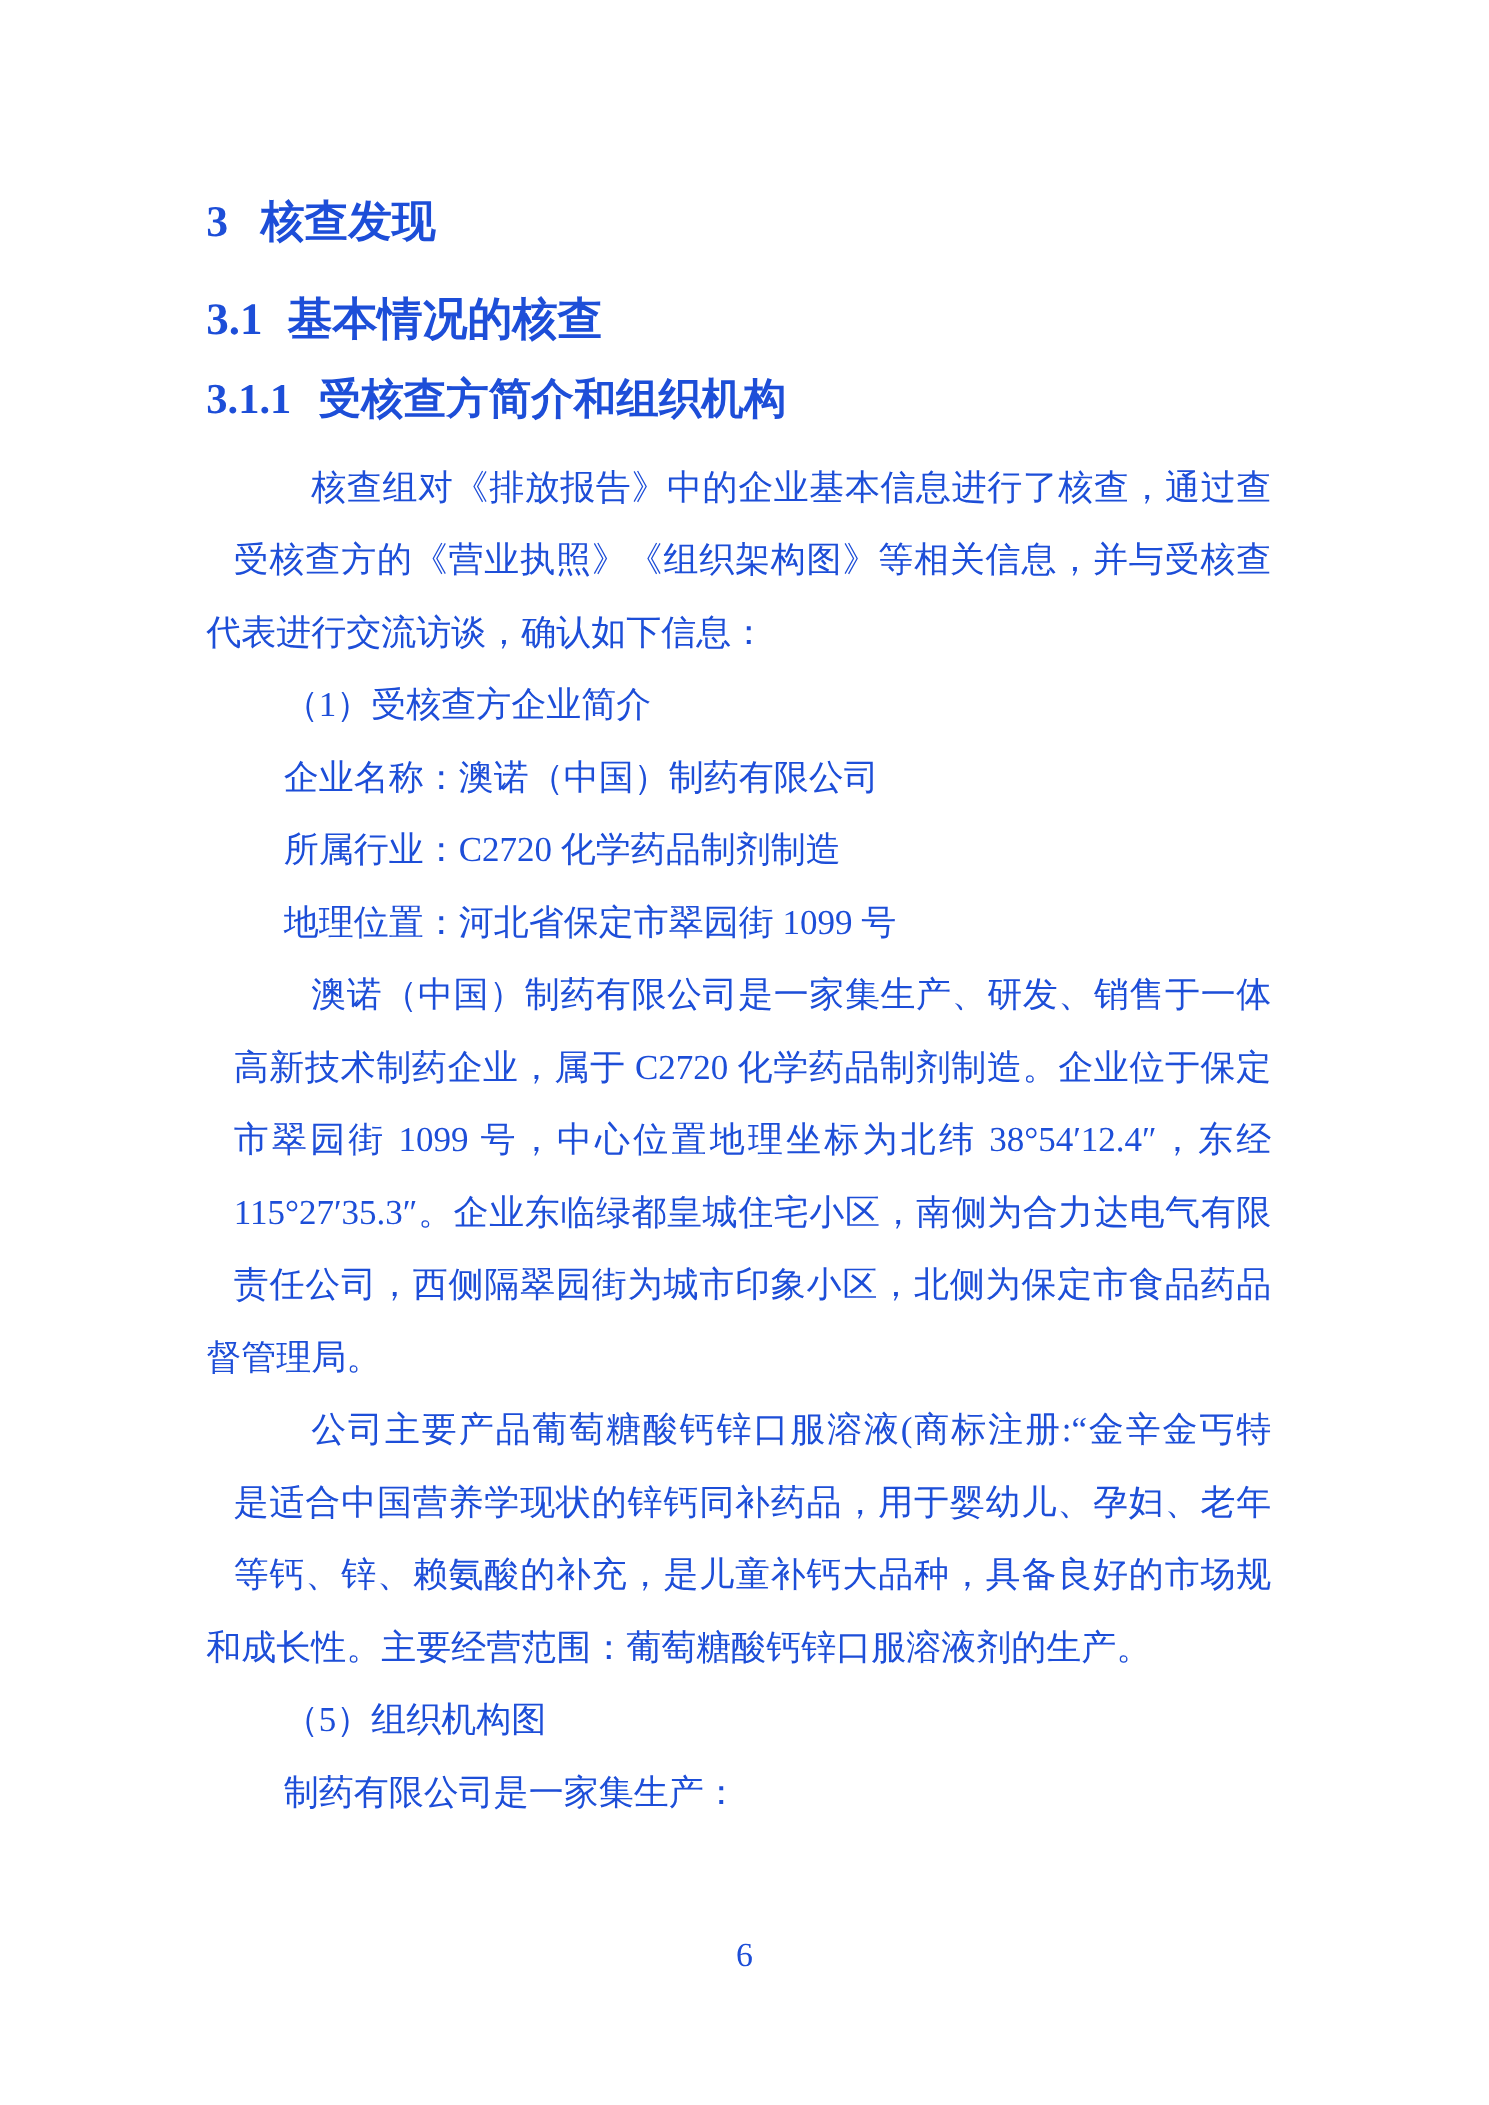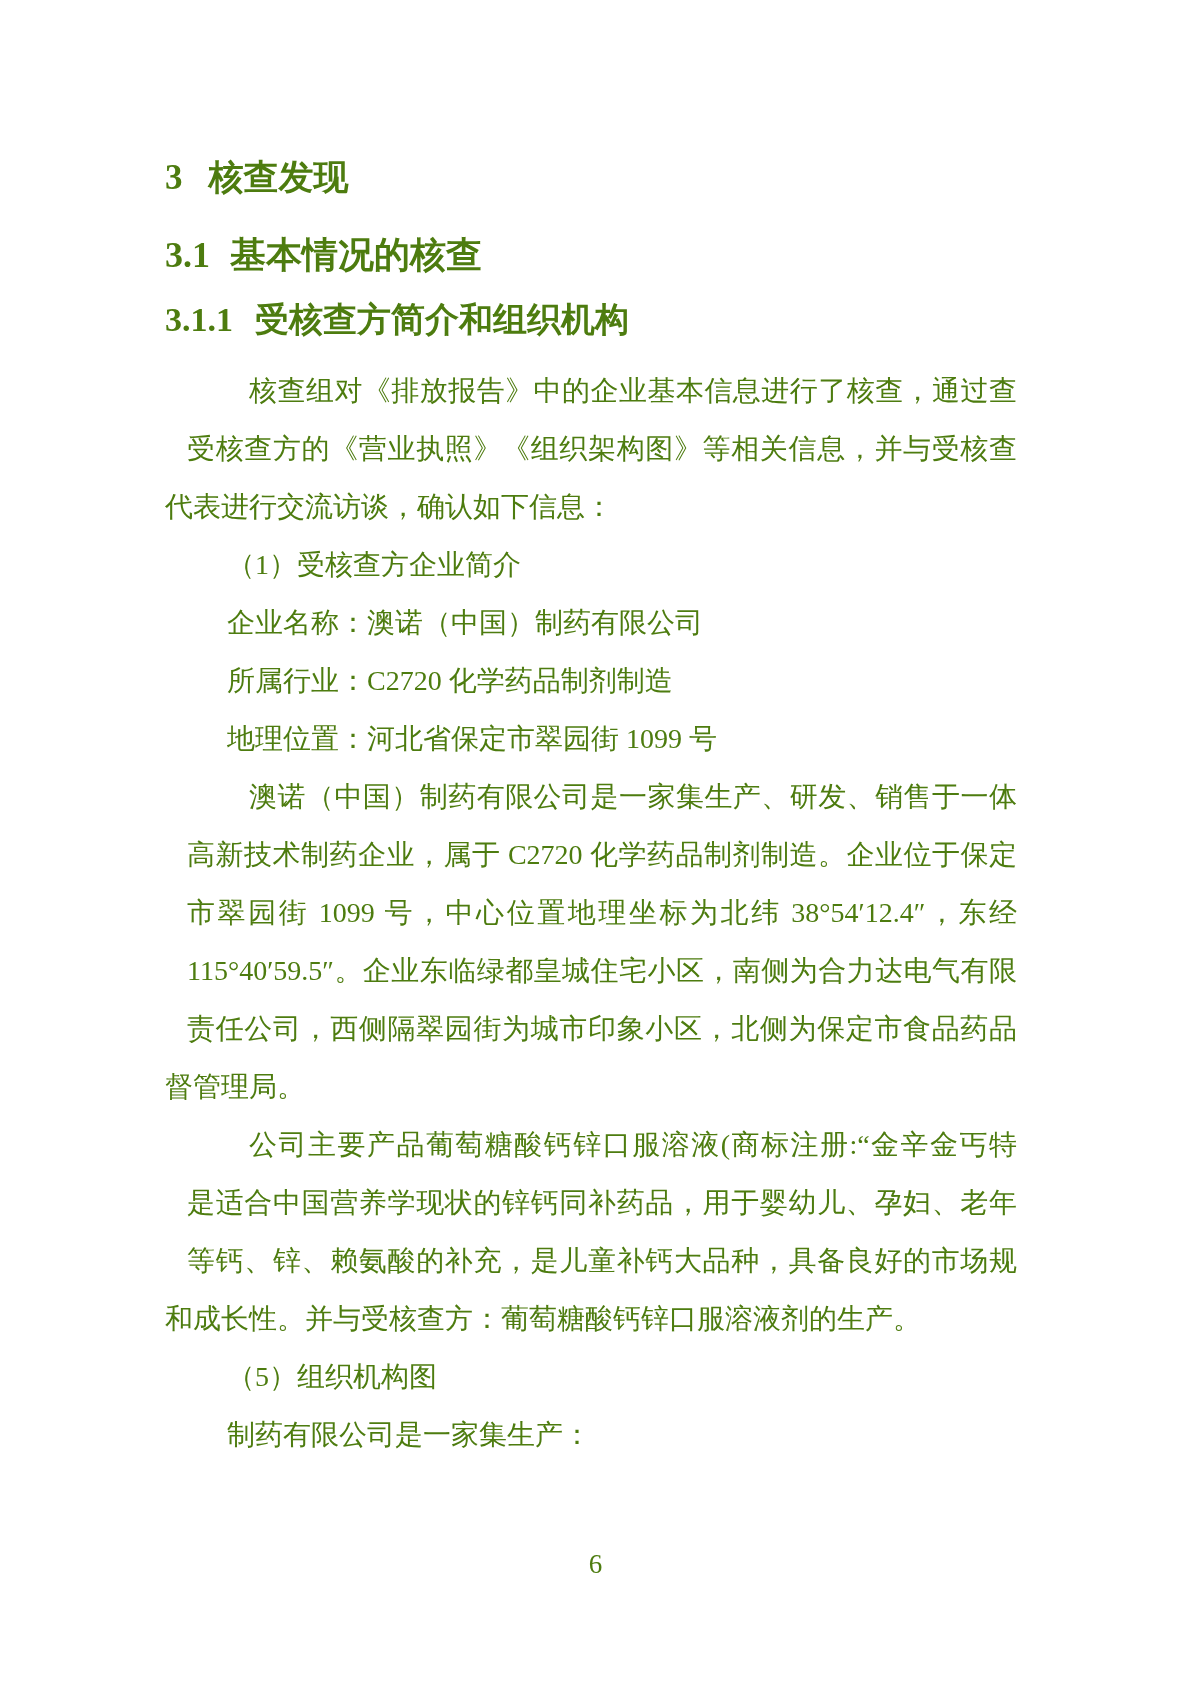--- a/index.html
+++ b/index.html
@@ -7,21 +7,21 @@
     padding: 0;
     background: #ffffff;
   }
   .page {
     position: relative;
     width: 1191px;
     height: 1684px;
     background: #ffffff;
     overflow: hidden;
     font-family: "Liberation Serif", "DejaVu Serif", serif;
-    color: #4d7c0f;
+    color: #1d4ed8;
   }
   .content {
     position: absolute;
     left: 165px;
     top: 0;
     width: 852px;
   }
   .h1 {
     margin: 0;
     padding-top: 155px;
@@ -90,26 +90,26 @@
       <div class="ln indent fill">核查组对《排放报告》中的企业基本信息进行了核查，通过查阅</div>
       <div class="ln fill">受核查方的《营业执照》《组织架构图》等相关信息，并与受核查方</div>
       <div class="ln">代表进行交流访谈，确认如下信息：</div>
       <div class="ln indent">（1）受核查方企业简介</div>
       <div class="ln indent">企业名称：澳诺（中国）制药有限公司</div>
       <div class="ln indent">所属行业：C2720 化学药品制剂制造</div>
       <div class="ln indent">地理位置：河北省保定市翠园街 1099 号</div>
       <div class="ln indent fill">澳诺（中国）制药有限公司是一家集生产、研发、销售于一体的</div>
       <div class="ln fill">高新技术制药企业，属于 C2720 化学药品制剂制造。企业位于保定</div>
       <div class="ln fill">市翠园街 1099 号，中心位置地理坐标为北纬 38°54′12.4″，东经</div>
-      <div class="ln fill">115°40′59.5″。企业东临绿都皇城住宅小区，南侧为合力达电气有限</div>
+      <div class="ln fill">115°27′35.3″。企业东临绿都皇城住宅小区，南侧为合力达电气有限</div>
       <div class="ln fill">责任公司，西侧隔翠园街为城市印象小区，北侧为保定市食品药品监</div>
       <div class="ln">督管理局。</div>
       <div class="ln indent fill">公司主要产品葡萄糖酸钙锌口服溶液(商标注册:“金辛金丐特®”)</div>
       <div class="ln fill">是适合中国营养学现状的锌钙同补药品，用于婴幼儿、孕妇、老年人</div>
       <div class="ln fill">等钙、锌、赖氨酸的补充，是儿童补钙大品种，具备良好的市场规模</div>
-      <div class="ln">和成长性。并与受核查方：葡萄糖酸钙锌口服溶液剂的生产。</div>
+      <div class="ln">和成长性。主要经营范围：葡萄糖酸钙锌口服溶液剂的生产。</div>
       <div class="ln indent">（5）组织机构图</div>
       <div class="ln indent">制药有限公司是一家集生产：</div>
     </div>
   </div>
 
   <div class="pagenum">6</div>
 </div>
 
 </body></html>

